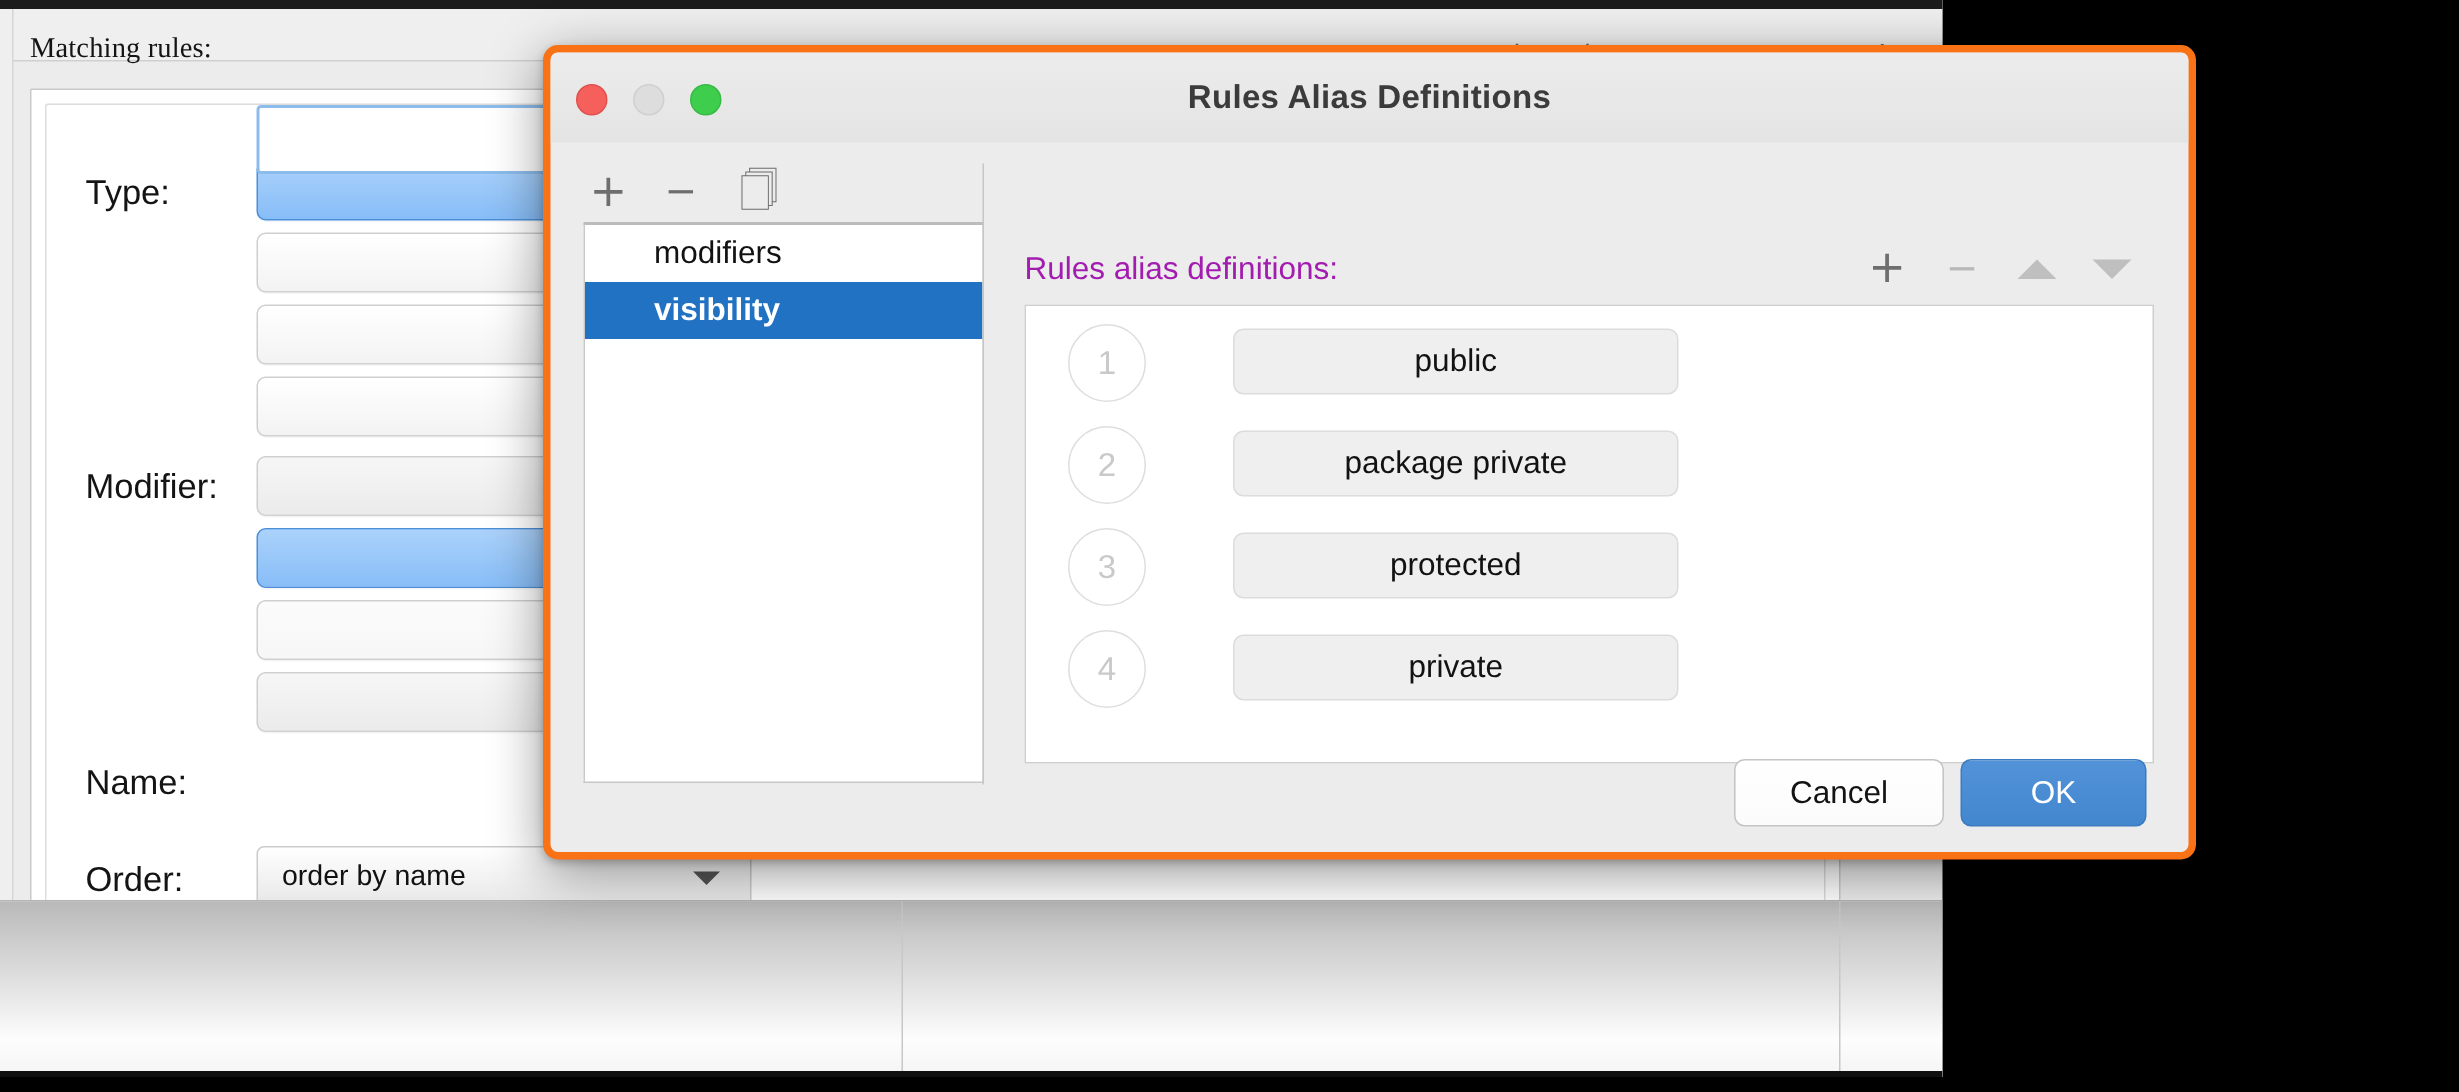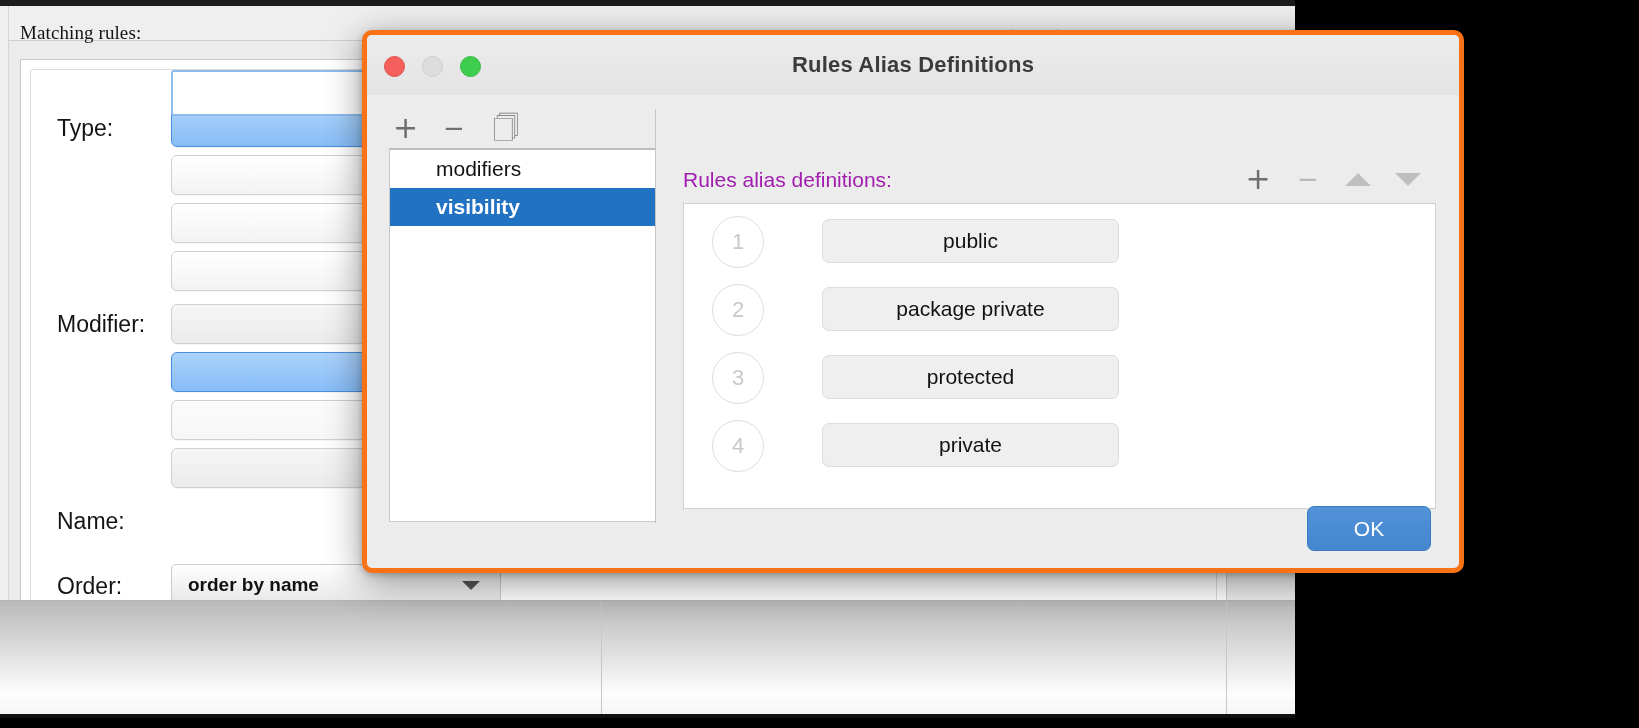--- a/index.html
+++ b/index.html
@@ -134,21 +134,20 @@
     height: 42px;
     border-radius: 5px;
     border: 1px solid #cbcbcb;
     background: linear-gradient(#ffffff, #e6e6e6);
     box-sizing: border-box;
     display: flex;
     align-items: center;
     padding-left: 16px;
     font-size: 19px;
     color: #111;
-    font-weight: bold;
   }
   .order-combo .arrow {
     position: absolute;
     right: 20px;
     width: 0; height: 0;
     border-left: 9px solid transparent;
     border-right: 9px solid transparent;
     border-top: 9px solid #555;
   }
 
@@ -515,17 +514,18 @@
         <div class="def-chip">protected</div>
       </div>
 
       <div class="def-row" style="top:208px;">
         <div class="def-badge">4</div>
         <div class="def-chip">private</div>
       </div>
     </div>
 
     <div class="dialog-buttons">
+      <div class="btn cancel">Cancel</div>
       <div class="btn ok">OK</div>
     </div>
   </div>
 
 </div>
 
 </body></html>

